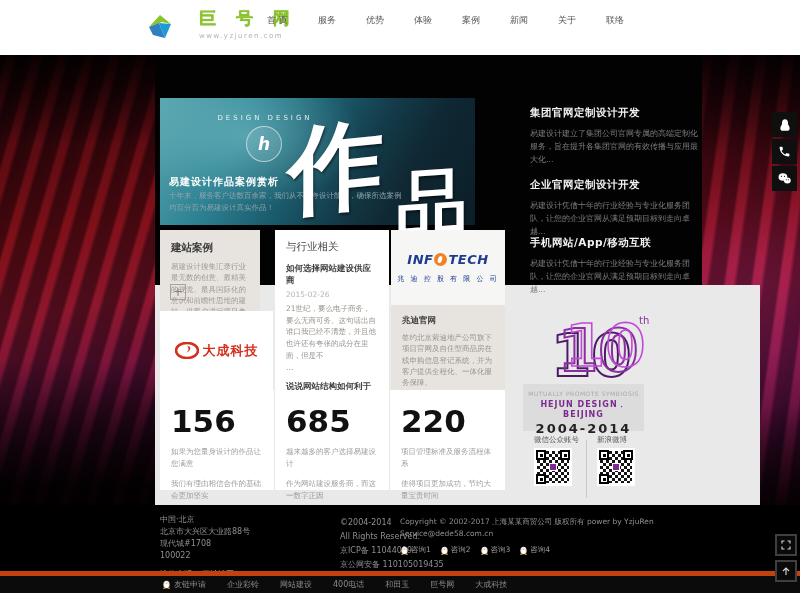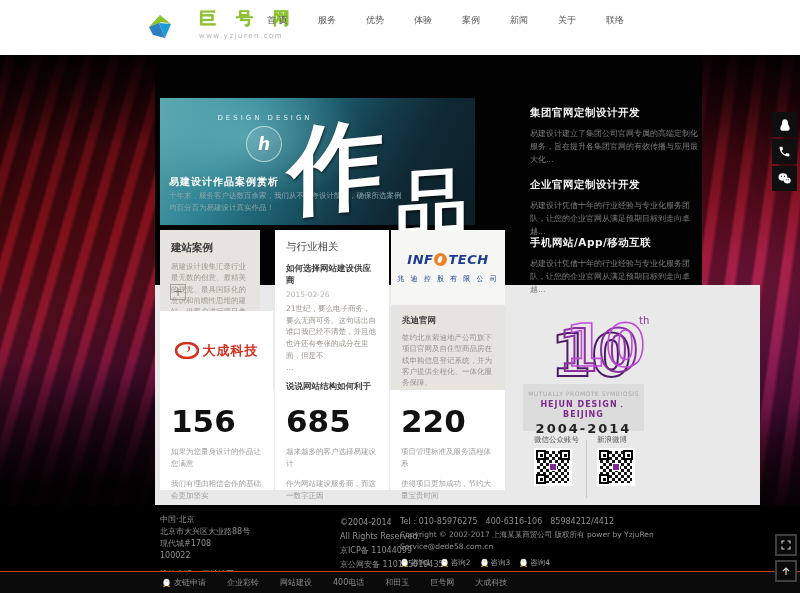--- a/index.html
+++ b/index.html
@@ -114,21 +114,21 @@
   .fcol { position:absolute; font-size:8px; color:#8f8f8f; line-height:1.5; }
   .fcol-1 { left:160px; top:9px; }
   .fcol-links { margin-top:7px; display:flex; gap:10px; }
   .fcol-links span { color:#c9c9c9; font-weight:bold; cursor:pointer; }
   .fcol-2 { left:340px; top:11px; line-height:1.75; }
   .fcol-3 { left:400px; top:11px; line-height:1.6; }
   .qq-row { margin-top:4px; display:flex; gap:9px; align-items:flex-end; }
   .qq-item { display:flex; gap:2px; align-items:center; cursor:pointer; color:#9a9a9a; }
 
   
-  .bottombar { position:absolute; left:0; top:571px; width:800px; height:22px; background:#0b0b0b; border-top:1px solid #c2410c; z-index:4; display:flex; align-items:center; padding-left:162px; gap:21px; }
+  .bottombar { position:absolute; left:0; top:571px; width:800px; height:22px; background:#0b0b0b; border-top:5px solid #c2410c; z-index:4; display:flex; align-items:center; padding-left:162px; gap:21px; }
   .bb-link { font-size:8px; color:#8a8a8a; cursor:pointer; display:flex; align-items:center; gap:3px; white-space:nowrap; }
 
   
   .side-icons { position:absolute; left:772px; top:112px; z-index:6; display:flex; flex-direction:column; gap:2px; }
   .side-icon { width:25px; height:25px; background:#0f0f0f; display:flex; align-items:center; justify-content:center; cursor:pointer; }
   .corner-btns { position:absolute; left:775px; top:534px; z-index:6; display:flex; flex-direction:column; gap:4px; }
   .corner-btn { width:22px; height:22px; background:#0a0a0a; border:2px solid #3f3f3f; display:flex; align-items:center; justify-content:center; cursor:pointer; }
 </style>
 </head>
 <body>
@@ -306,21 +306,20 @@
         <span>网站地图</span>
       </div>
     </div>
     <div class="fcol fcol-2">
       <div>©2004-2014</div>
       <div>All Rights Reserved.</div>
       <div>京ICP备 11044099</div>
       <div>京公网安备 110105019435</div>
     </div>
     <div class="fcol fcol-3">
-      <div>Tel：010-85976275　400-6316-106　85984212/4412</div>
       <div style="font-size:7.5px">Copyright © 2002-2017 上海某某商贸公司 版权所有 power by YzjuRen</div>
       <div style="font-size:7.5px">Service@dede58.com.cn</div>
       <div class="qq-row">
         <div class="qq-item">
           <svg width="9" height="9" viewBox="0 0 20 20">
               <ellipse cx="10" cy="10" rx="7" ry="8.5" fill="#e8e8e8"></ellipse>
               <ellipse cx="10" cy="12.5" rx="4.5" ry="5" fill="#fff"></ellipse>
               <ellipse cx="10" cy="7.6" rx="1.8" ry="1" fill="#f5a623"></ellipse>
               <ellipse cx="5" cy="18.2" rx="2.8" ry="1.5" fill="#f5a623"></ellipse>
               <ellipse cx="15" cy="18.2" rx="2.8" ry="1.5" fill="#f5a623"></ellipse>

